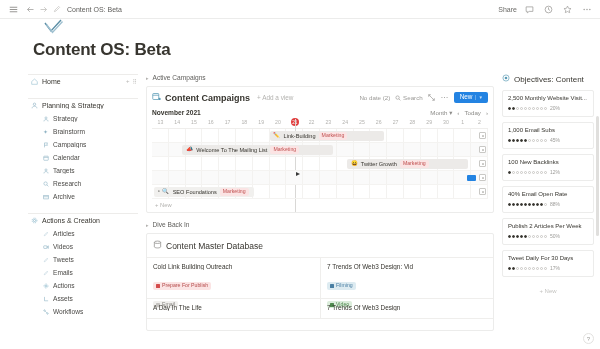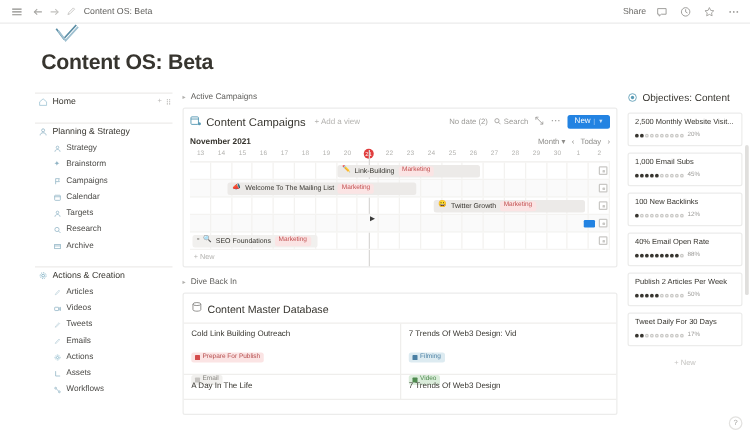--- a/index.html
+++ b/index.html
@@ -72,21 +72,21 @@
     color:#5f5e5b; margin-bottom:5px;
   }
   .section-head .tri { color:#b2b1ae; font-size:5px; }
 
   .db-card {
     border:1px solid #ececeb; border-radius:2px; background:#fff;
     padding:5px 5px 0 5px;
   }
   .db-head { display:flex; align-items:center; gap:4px; }
   .db-icon { color:#5a9bb5; font-size:9px; line-height:1; }
-  .db-title { font-size:9px; font-weight:normal; color:#37352f; white-space:nowrap;text-align:right; }
+  .db-title { font-size:9px; font-weight:bold; color:#37352f; white-space:nowrap;text-align:right; }
   .db-addview { font-size:6.4px; color:#b3b2af; margin-left:3px; white-space:nowrap; }
   .db-head-right { margin-left:auto; display:flex; align-items:center; gap:5px; }
   .db-meta { font-size:6.2px; color:#9b9a97; white-space:nowrap; }
   .db-ic { font-size:6px; color:#9b9a97; }
   .btn-new {
     background:#2383e2; color:#fff; font-size:6.4px; border-radius:2px;
     padding:2px 6px; display:flex; align-items:center; gap:3px; line-height:1;
   }
   .btn-new .caret { opacity:.75; font-size:5px; border-left:1px solid rgba(255,255,255,.4); padding-left:3px;}
 
@@ -166,21 +166,21 @@
     padding:1px 3px; font-size:5.2px; line-height:1; margin-bottom:3px;
   }
   .cell-tag .sq { width:4px; height:4px; border-radius:.5px; display:inline-block; }
   .tag-red { background:#fbe4e4; color:#b44b4b; }
   .tag-gray { background:#f1f0ee; color:#85837e; }
   .tag-blue { background:#ddebf1; color:#4a7fa3; }
   .tag-green { background:#dbeddb; color:#4f8a4f; }
 
   
   .col-obj { width:92px; flex:none; }
-  .obj-head { display:flex; gap:4px; margin-bottom:6px; }
+  .obj-head { display:flex; align-items:center; gap:4px; margin-bottom:6px; }
   .obj-icon { color:#5a9bb5; font-size:8px; }
   .obj-title { font-size:8px; color:#37352f; white-space:nowrap; }
   .obj-card {
     border:1px solid #ececeb; border-radius:2px; padding:4px 5px 5px 5px;
     margin-bottom:5px; background:#fff;
   }
   .obj-name {
     font-size:6px; color:#37352f; white-space:nowrap;
     overflow:hidden; text-overflow:ellipsis; margin-bottom:4px;
   }

